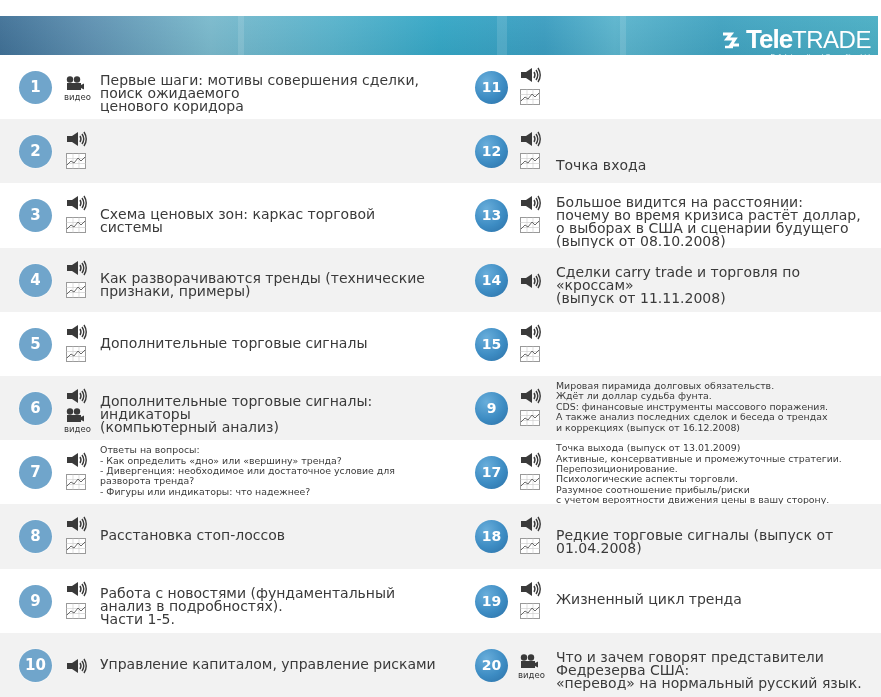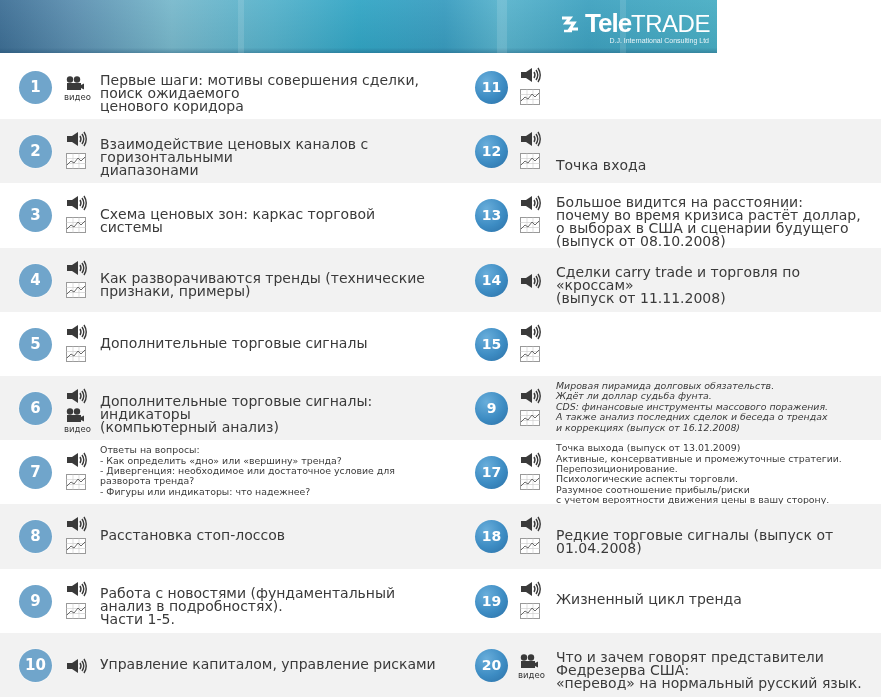--- a/index.html
+++ b/index.html
@@ -1,20 +1,20 @@
 <!DOCTYPE html>
 <html><head>
 <meta charset="utf-8">
 <style>
   * { box-sizing: border-box; margin: 0; padding: 0; }
   html, body { width: 881px; height: 697px; overflow: hidden; background: #ffffff; }
   body { font-family: "DejaVu Sans", sans-serif; color: #333333; position: relative; }
 
   .header {
-    position: absolute; left: 0; top: 0; width: 717px; height: 53px;
+    position: absolute; left: 0; top: 16px; width: 878px; height: 53px;
     background: linear-gradient(90deg, #3f7096 0%, #5c8fb0 10%, #79b9cc 24%, #56b2cb 38%, #33a6c5 50%, #3a9dc0 62%, #5ab4cd 70%, #3fa2c0 82%, #49aec4 100%);
     overflow: hidden;
   }
   .header::before {
     content: ""; position: absolute; left: 0; top: 0; width: 100%; height: 100%;
     background: linear-gradient(180deg, rgba(255,255,255,0.05) 0%, rgba(0,0,0,0.05) 90%, rgba(20,60,90,0.35) 100%);
   }
   .header .streak { position: absolute; top: 0; height: 53px; width: 6px; background: rgba(255,255,255,0.12); }
   .logo { position: absolute; right: 8px; top: 9px; width: 150px; height: 38px; color: #ffffff; }
   .logo-mark { position: absolute; left: 0; top: 4px; width: 22px; height: 22px; }
@@ -127,22 +127,20 @@
   </svg>
           <svg class="icon chart" viewBox="0 0 20 16" style="top: 23px;">
     <rect x="0.5" y="0.5" width="19" height="15" fill="#ffffff" stroke="#9a9a9a" stroke-width="1"></rect>
     <line x1="0.5" y1="5.5" x2="19.5" y2="5.5" stroke="#d0d0d0" stroke-width="0.7"></line>
     <line x1="0.5" y1="10.5" x2="19.5" y2="10.5" stroke="#d0d0d0" stroke-width="0.7"></line>
     <line x1="7" y1="0.5" x2="7" y2="15.5" stroke="#d0d0d0" stroke-width="0.7"></line>
     <line x1="13" y1="0.5" x2="13" y2="15.5" stroke="#d0d0d0" stroke-width="0.7"></line>
     <polyline points="1,12 5,8 8,10 12,5 15,8 19,4" fill="none" stroke="#6a6a6a" stroke-width="1"></polyline>
   </svg>
         </div>
-        <div class="text" style="top: 18.6px;">Взаимодействие ценовых каналов  с горизонтальными
-диапазонами</div>
       </div>
       <div class="item right">
         <div class="num">12</div>
         <div class="icons">
           <svg class="icon speaker" viewBox="0 0 22 18" style="top: 0px;">
     <rect x="1" y="6" width="5" height="6" fill="#3a3a3a"></rect>
     <polygon points="6,6 12,2 12,16 6,12" fill="#3a3a3a"></polygon>
     <path d="M14 6 Q16 9 14 12" fill="none" stroke="#3a3a3a" stroke-width="1.4"></path>
     <path d="M16 4 Q19.5 9 16 14" fill="none" stroke="#3a3a3a" stroke-width="1.4"></path>
     <path d="M18 2 Q22.5 9 18 16" fill="none" stroke="#3a3a3a" stroke-width="1.4"></path>
@@ -321,21 +319,21 @@
   </svg>
           <svg class="icon chart" viewBox="0 0 20 16" style="top: 23px;">
     <rect x="0.5" y="0.5" width="19" height="15" fill="#ffffff" stroke="#9a9a9a" stroke-width="1"></rect>
     <line x1="0.5" y1="5.5" x2="19.5" y2="5.5" stroke="#d0d0d0" stroke-width="0.7"></line>
     <line x1="0.5" y1="10.5" x2="19.5" y2="10.5" stroke="#d0d0d0" stroke-width="0.7"></line>
     <line x1="7" y1="0.5" x2="7" y2="15.5" stroke="#d0d0d0" stroke-width="0.7"></line>
     <line x1="13" y1="0.5" x2="13" y2="15.5" stroke="#d0d0d0" stroke-width="0.7"></line>
     <polyline points="1,12 5,8 8,10 12,5 15,8 19,4" fill="none" stroke="#6a6a6a" stroke-width="1"></polyline>
   </svg>
         </div>
-        <div class="text small" style="top: 5.1px; font-style: italic;">Мировая пирамида долговых обязательств.
+        <div class="text small" style="top: 5.1px;">Мировая пирамида долговых обязательств.
 Ждёт ли доллар судьба фунта.
 CDS: финансовые инструменты массового поражения.
 А также анализ последних сделок и беседа о трендах
 и коррекциях (выпуск от 16.12.2008)</div>
       </div>
     </div>
     <div class="row white">
       <div class="item left">
         <div class="num">7</div>
         <div class="icons">

